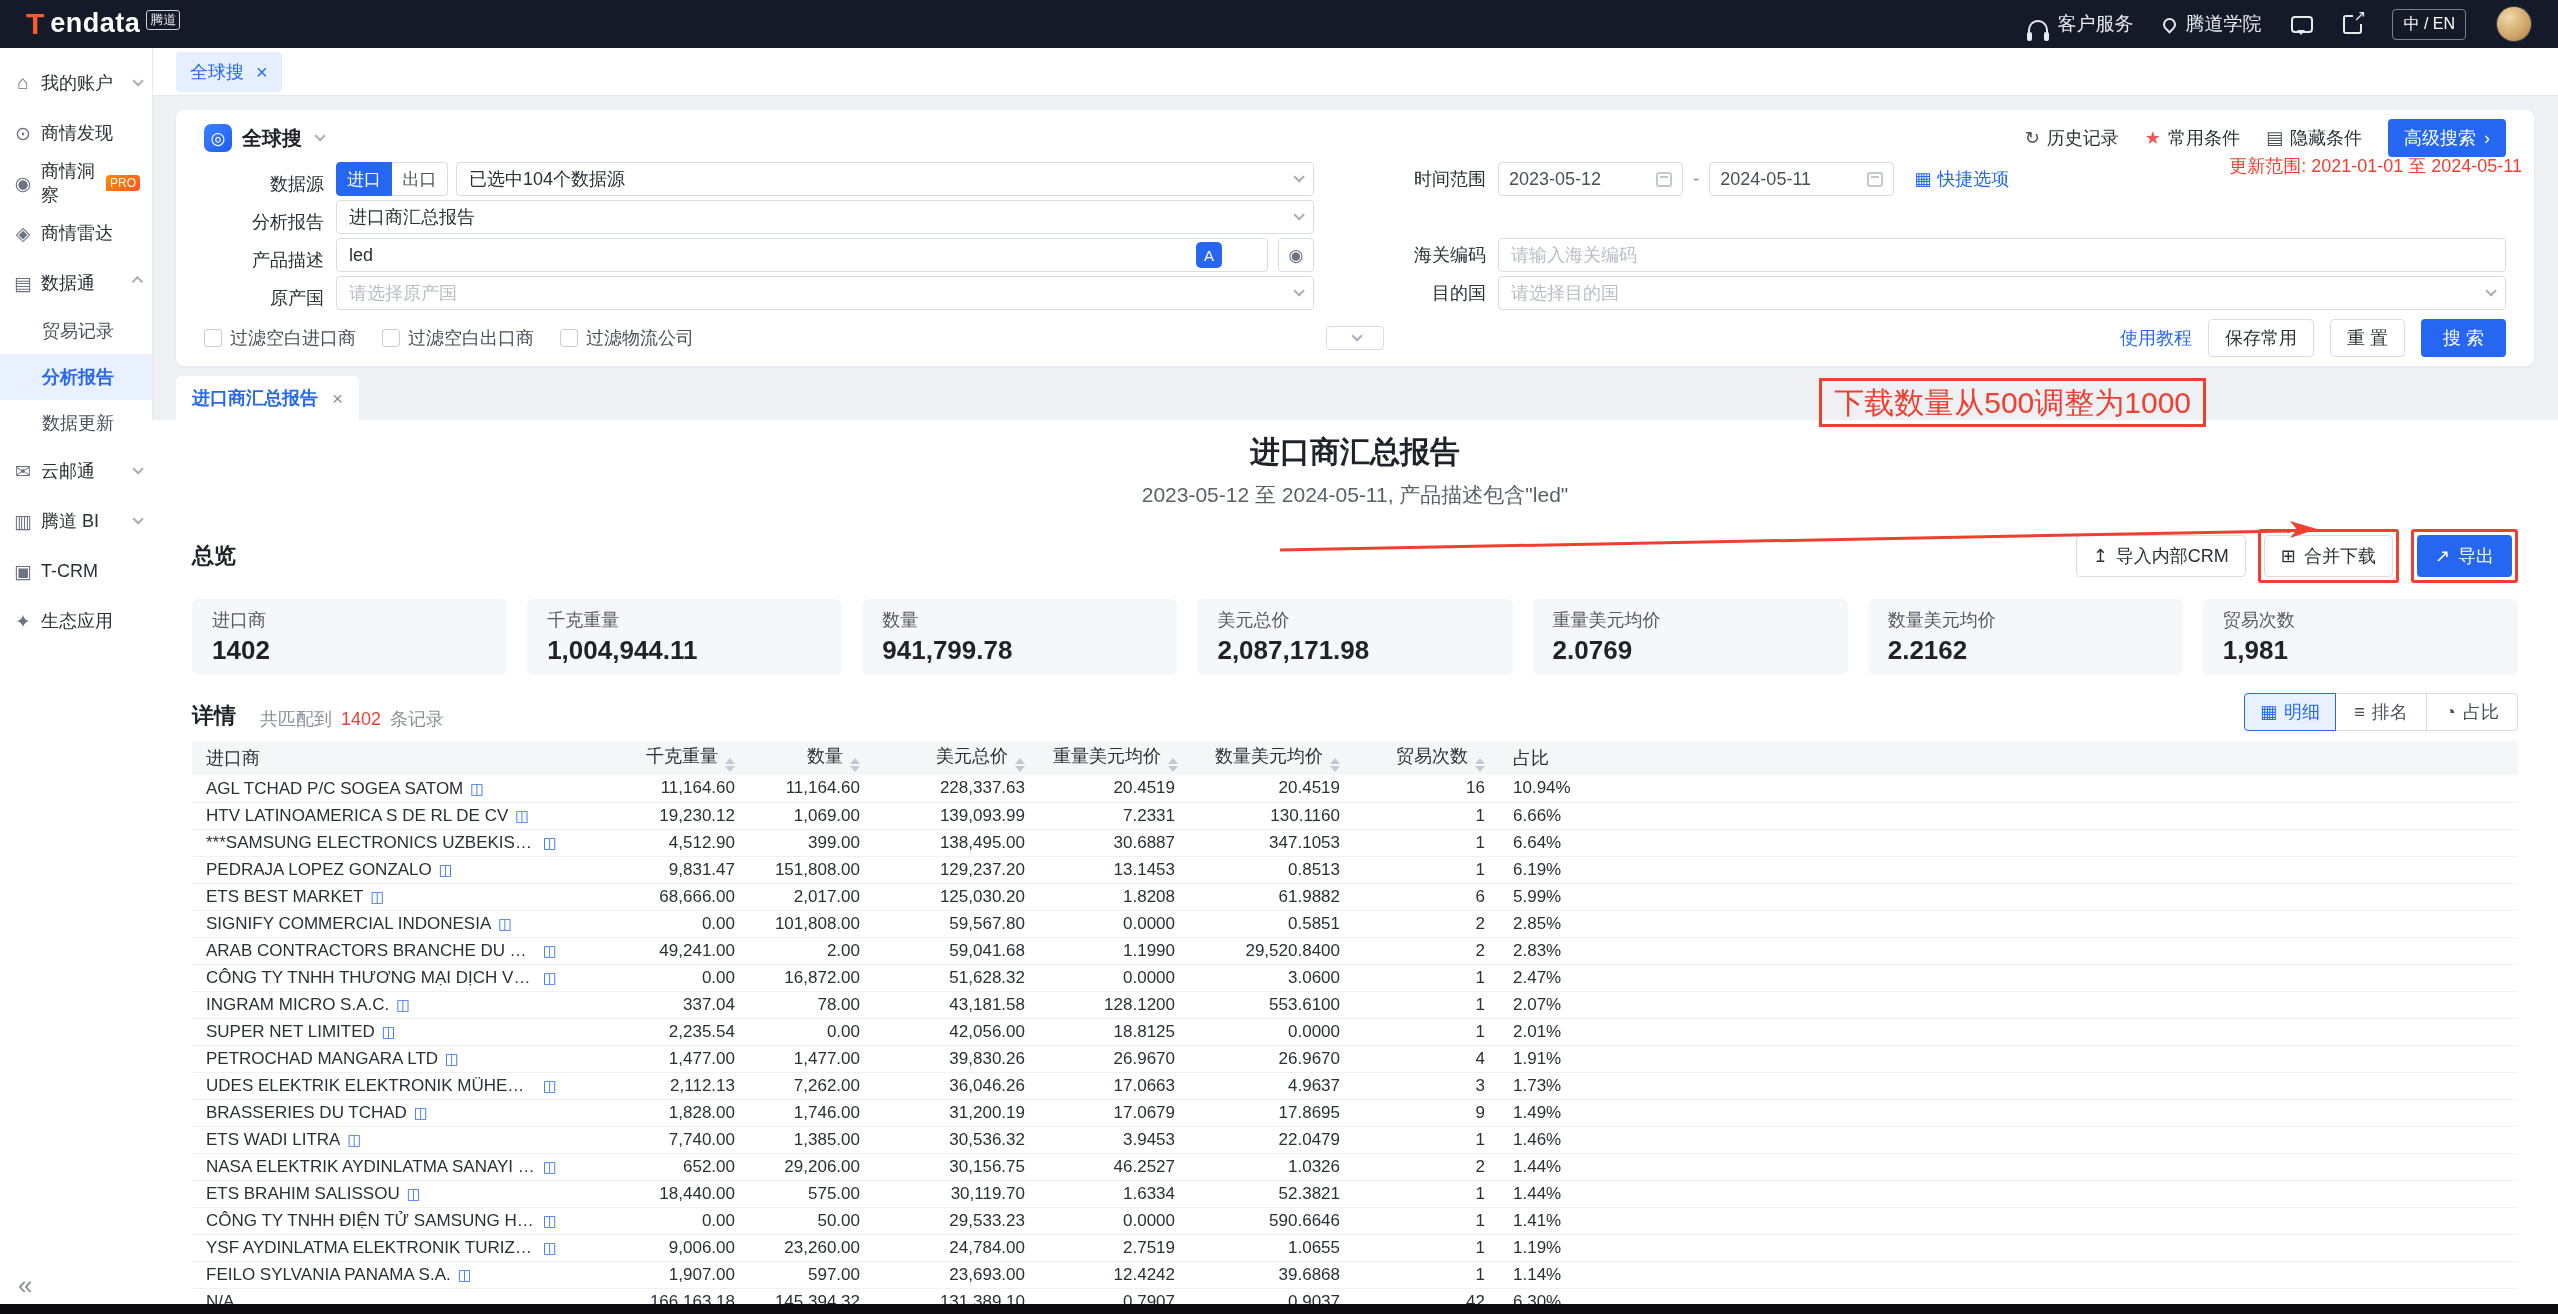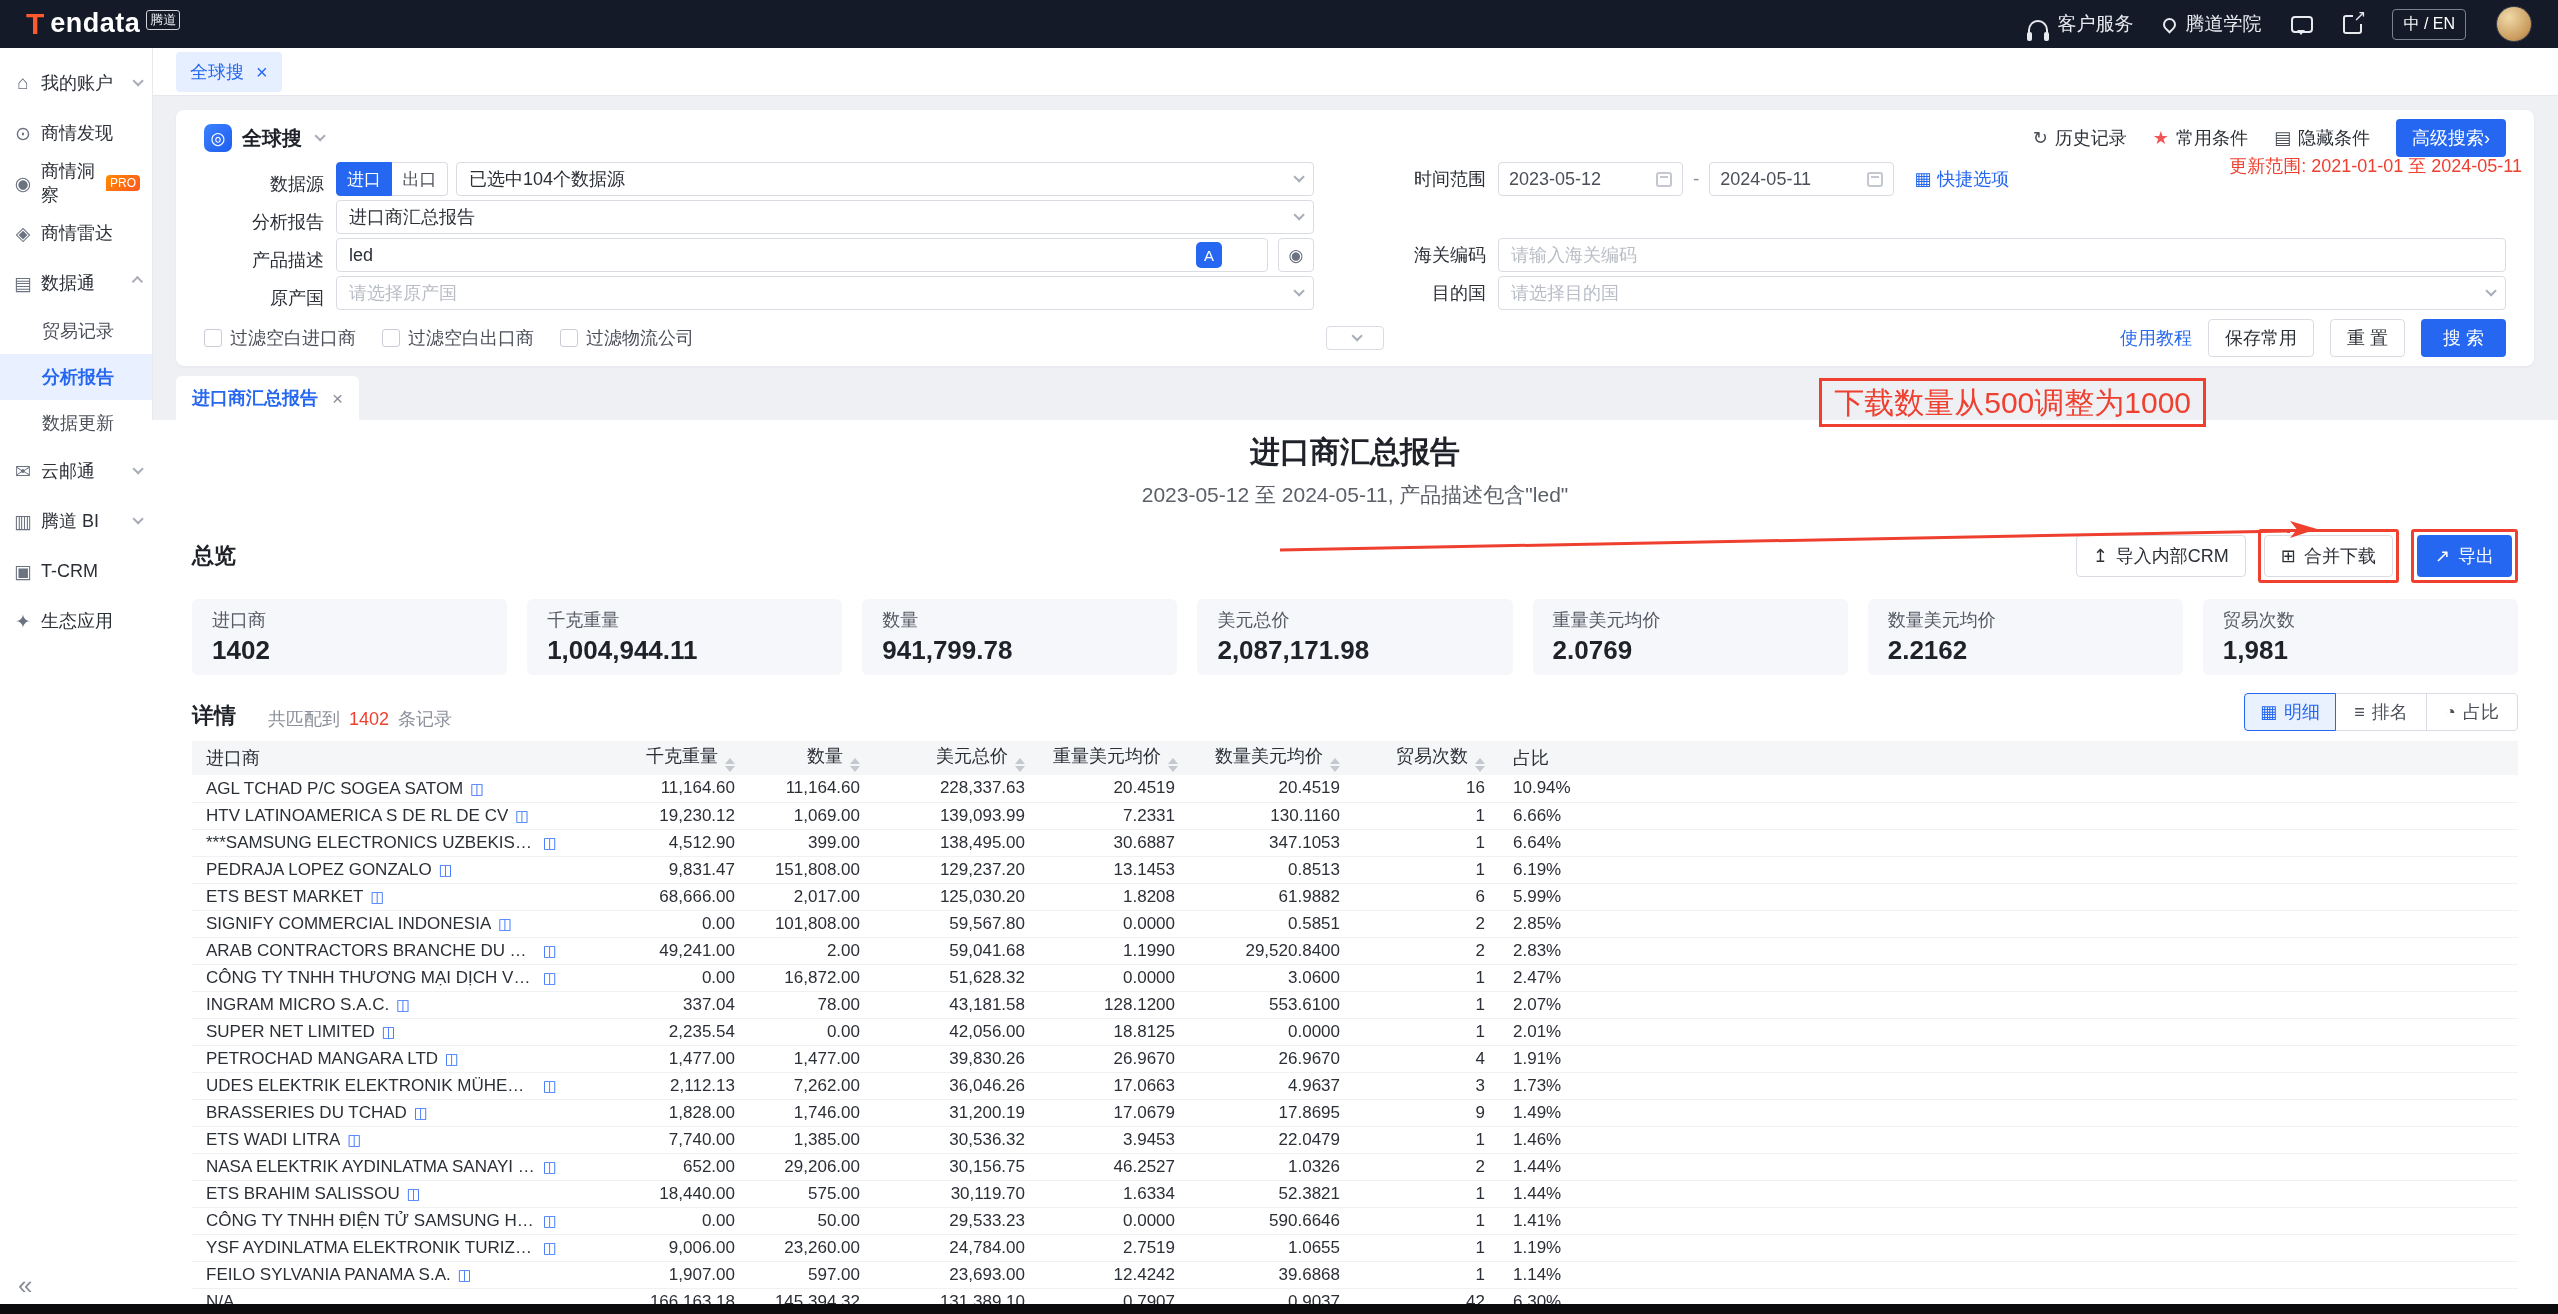--- a/index.html
+++ b/index.html
@@ -48,21 +48,21 @@
   .search-card{margin:14px 24px 0;background:#fff;border-radius:8px;padding:8px 28px 10px;position:relative;box-shadow:0 1px 3px rgba(20,30,60,.05)}
   .scope-row{display:flex;align-items:center;height:40px}
   .scope-left{display:flex;align-items:center;gap:10px;cursor:pointer}
   .gs-icon{width:28px;height:28px;border-radius:7px;background:linear-gradient(135deg,#3c82ff,#1f5df0);color:#fff;display:flex;align-items:center;justify-content:center;font-size:17px}
   .scope-name{font-weight:bold;font-size:20px;color:#1f2329}
   .scope-row .chev{margin-left:2px}
   .toolbar{margin-left:auto;display:flex;align-items:center;gap:26px}
   .tool-btn{display:flex;align-items:center;gap:7px;font-size:18px;color:#2b2f36;cursor:pointer}
   .tool-ic{color:#4a4f58;font-size:18px}
   .tool-ic.star{color:#f25555}
-  .btn-advanced{background:#2567f0;color:#fff;border-radius:4px;height:38px;padding:0 16px;font-size:18px;display:flex;align-items:center;gap:0}
+  .btn-advanced{background:#2567f0;color:#fff;border-radius:4px;height:38px;padding:0 16px;font-size:18px;display:flex;align-items:center;gap:8px}
   .update-range{position:absolute;top:44px;right:12px;font-size:18px;color:#ef3f2f}
   .form-row{display:flex;align-items:flex-end;margin-top:4px;height:34px;margin-bottom:4px}
   .lbl{width:120px;text-align:right;margin-right:12px;font-size:18px;color:#2b2f36;flex-shrink:0}
   .ctl-left{width:978px;display:flex;align-items:center}
   .seg{height:34px;width:56px;display:flex;align-items:center;justify-content:center;font-size:17px;border:1px solid #d9dce3;background:#fff;color:#4a4f58}
   .seg.first{border-radius:4px 0 0 4px}
   .seg.last{border-radius:0 4px 4px 0;border-left:none}
   .seg.active{background:#2567f0;border-color:#2567f0;color:#fff}
   .selectbox{height:34px;border:1px solid #d9dce3;border-radius:4px;display:flex;align-items:center;padding:0 12px;font-size:18px;color:#2b2f36;background:#fff;cursor:pointer;flex:1;min-width:0}
   .selectbox .chev{margin-left:auto}
@@ -108,21 +108,21 @@
   .overview-actions{margin-left:auto;display:flex;align-items:center;gap:12px}
   .btn-outline{height:42px;border:1px solid #d9dce3;border-radius:4px;background:#fff;padding:0 16px;font-size:18px;color:#2b2f36;display:flex;align-items:center;gap:8px}
   .btn-primary{height:42px;border-radius:4px;background:#2567f0;color:#fff;padding:0 18px;font-size:18px;display:flex;align-items:center;gap:8px}
   .bicon{font-size:18px}
   .red-frame{border:3px solid #ef3f2f;border-radius:3px;padding:3px;display:inline-flex}
   .stats-row{display:flex;gap:20px;margin-top:16px}
   .stat-card{flex:1;background:#f6f7fa;border-radius:6px;padding:9px 20px}
   .stat-label{font-size:18px;color:#555a63}
   .stat-value{font-size:26px;font-weight:bold;color:#1f2329;margin-top:3px}
   .detail-row{display:flex;align-items:flex-end;margin-top:18px}
-  .match-text{margin-left:32px;font-size:18px;color:#8a8f99}
+  .match-text{margin-left:24px;font-size:18px;color:#8a8f99}
   .match-count{color:#ef3f2f;margin:0 4px}
   .view-toggle{margin-left:auto;display:flex}
   .view-btn{height:38px;min-width:92px;border:1px solid #d9dce3;background:#fff;color:#4a4f58;font-size:18px;display:flex;align-items:center;justify-content:center;gap:7px;margin-left:-1px}
   .view-btn:first-child{border-radius:4px 0 0 4px;margin-left:0}
   .view-btn:last-child{border-radius:0 4px 4px 0}
   .view-btn.active{color:#2567f0;border-color:#2567f0;background:#e9f1ff;z-index:1}
 
   
   .data-table{width:100%;table-layout:fixed;border-collapse:collapse;margin-top:10px}
   .data-table th{background:#f5f6f8;height:34px;font-size:18px;font-weight:normal;color:#2b2f36;padding:0 14px;text-align:left;white-space:nowrap}

